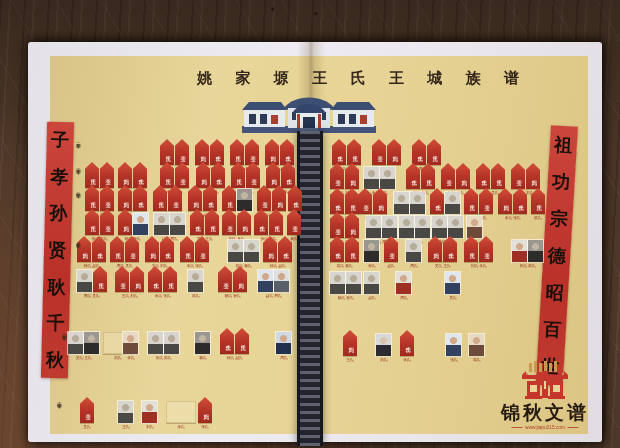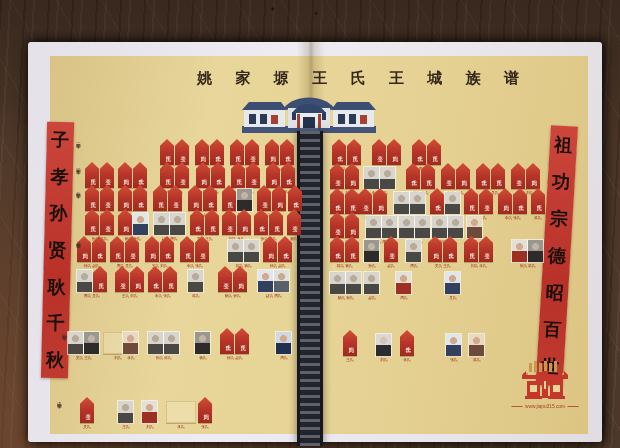--- a/index.html
+++ b/index.html
@@ -967,20 +967,21 @@
         <rect x="21" y="10" width="6" height="27"></rect>
         <rect x="6" y="20" width="13" height="15"></rect>
         <rect x="29" y="20" width="13" height="15"></rect>
         <rect x="4" y="35" width="17" height="3"></rect>
         <rect x="27" y="35" width="17" height="3"></rect>
       </g>
       <rect x="9" y="24" width="7" height="7" fill="#e7d496"></rect>
       <rect x="32" y="24" width="7" height="7" fill="#e7d496"></rect>
       <rect x="23" y="20" width="2" height="8" fill="#e7d496"></rect>
     </svg>
+    <div class="logo-name">锦秋文谱</div>
     <div class="logo-url">
       <span class="dash"></span>
       <span>www.jiapu315.com</span>
       <span class="dash"></span>
     </div>
   </div>
 
 </div>
 
 </body></html>

